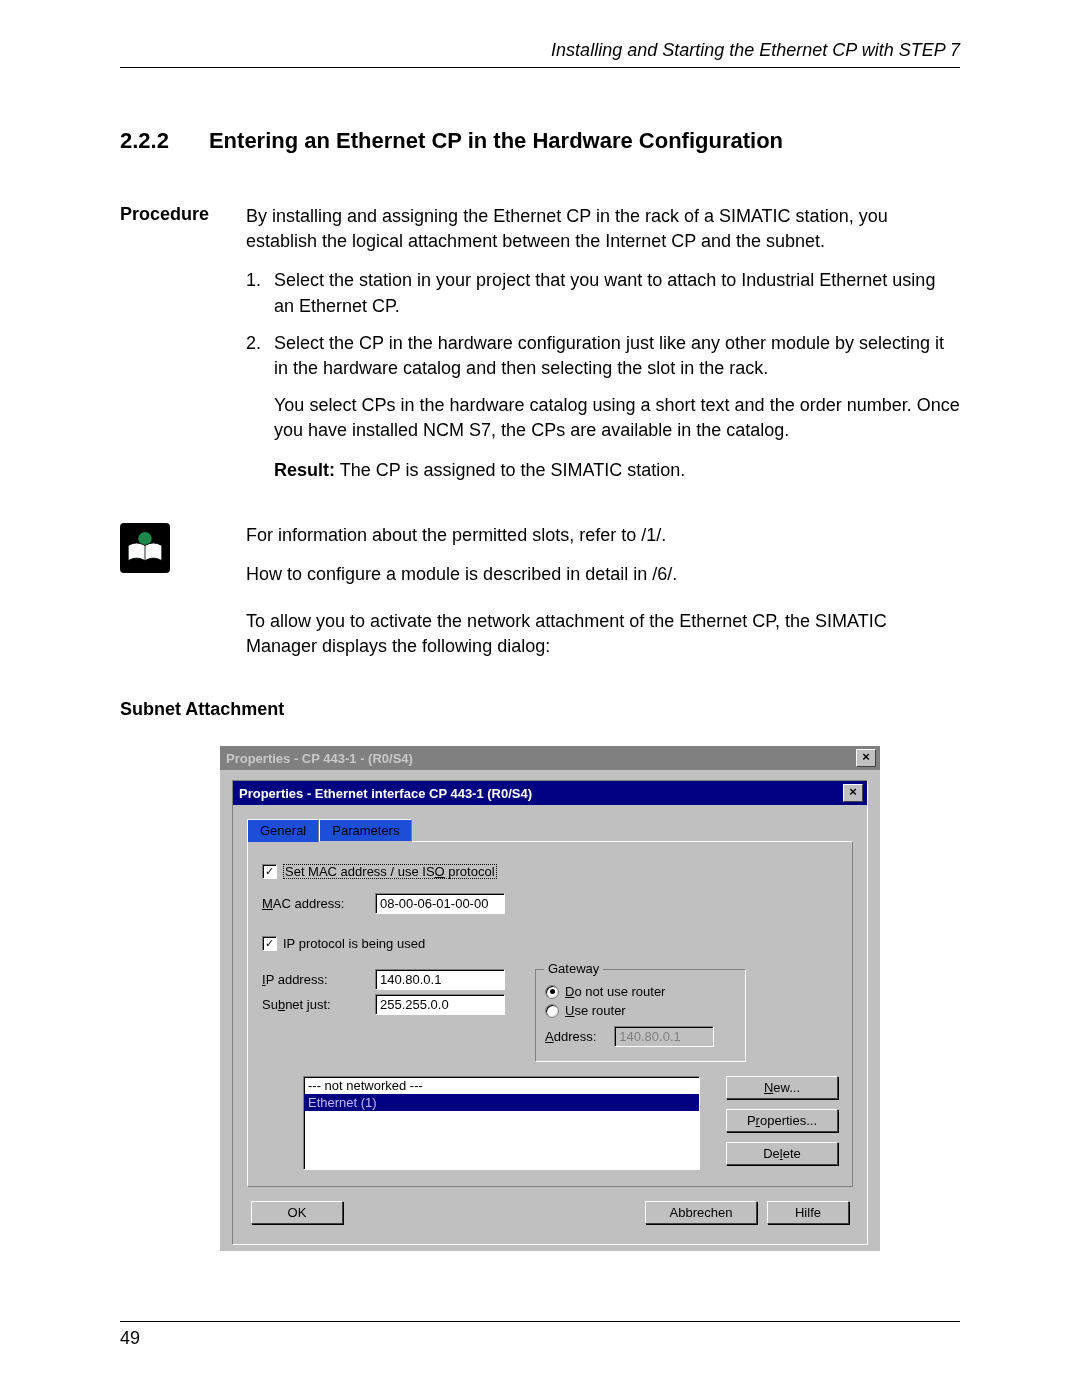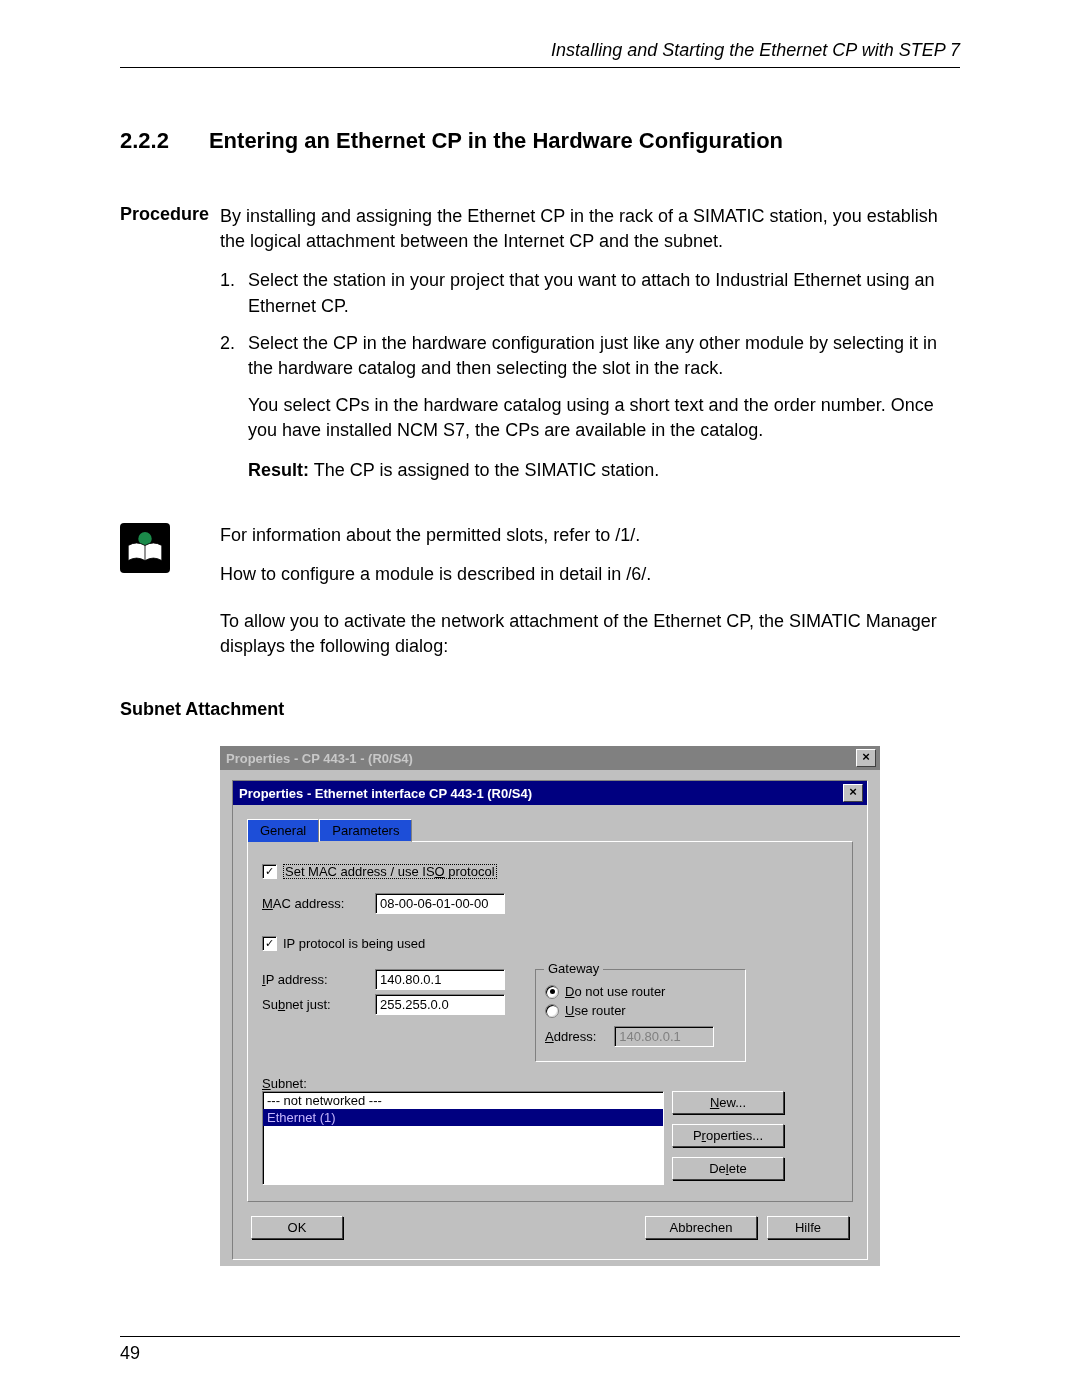--- a/index.html
+++ b/index.html
@@ -25,21 +25,21 @@
   .sec-header {
     display: flex;
     gap: 40px;
     font-weight: bold;
     font-size: 22px;
     margin-bottom: 50px;
   }
   .sideblock {
     display: grid;
     grid-template-columns: 100px auto;
-    column-gap: 0;
+    column-gap: 26px;
     margin-bottom: 26px;
   }
   .side-label {
     font-weight: bold;
     font-size: 18px;
   }
   .bodytext {
     font-size: 18px;
     line-height: 1.4;
     grid-column: 2;
@@ -179,21 +179,21 @@
     border:1px solid #808080;
     border-right-color:#fff;
     border-bottom-color:#fff;
     box-shadow: inset 1px 1px 0 #000;
     width: 400px; height: 92px;
     font-size: 13px;
     overflow:hidden;
   }
   .list-item { padding: 1px 4px; cursor:pointer; }
   .list-item.selected { background:#000080; color:#c4b5fd; }
-  .subnet-row { display:flex; gap:8px; align-items:flex-start; }
+  .subnet-row { display:flex; gap:26px; align-items:flex-start;margin-left:41px; }
   .btn-col { display:flex; flex-direction:column; gap:10px; }
   .win-button {
     min-width: 90px;
     padding: 3px 10px;
     background:#c0c0c0;
     border:1px solid #fff;
     border-right-color:#404040;
     border-bottom-color:#404040;
     box-shadow: 1px 1px 0 #000;
     text-align:center;
@@ -352,23 +352,20 @@
                 <div class="field-row" style="margin-top:8px;">
                   <span>
                     <span class="ul">A</span><span>ddress:</span>
                   </span>
                   <span class="win-input disabled" style="min-width:90px;">140.80.0.1</span>
                 </div>
               </div>
             </div>
 
             <div class="subnet-area">
-              <div>
-                <span class="ul">S</span><span>ubnet:</span>
-              </div>
               <div class="subnet-row">
                 <div class="listbox">
                   <div class="list-item">--- not networked ---</div>
                   <div class="list-item selected">Ethernet (1)</div>
                 </div>
                 <div class="btn-col">
                   <div class="win-button">
                     <span class="ul">N</span><span>ew...</span>
                   </div>
                   <div class="win-button">

